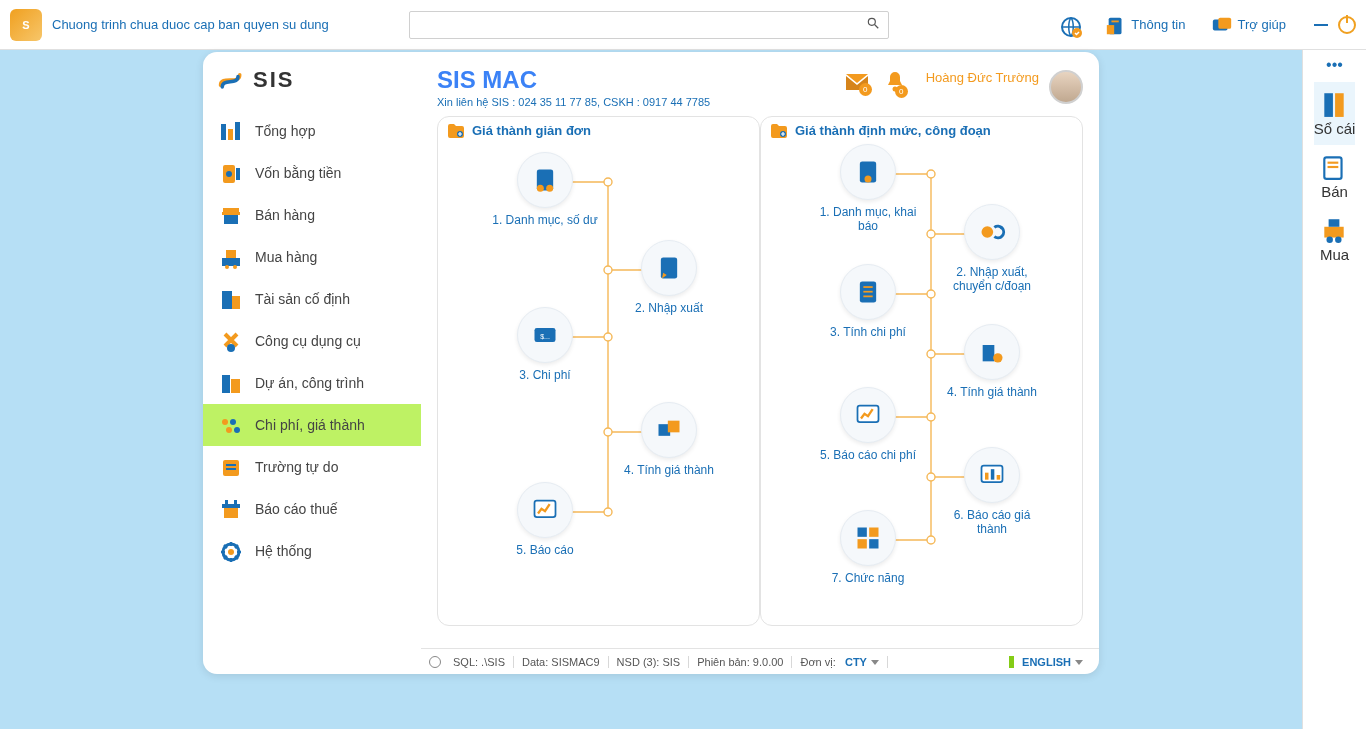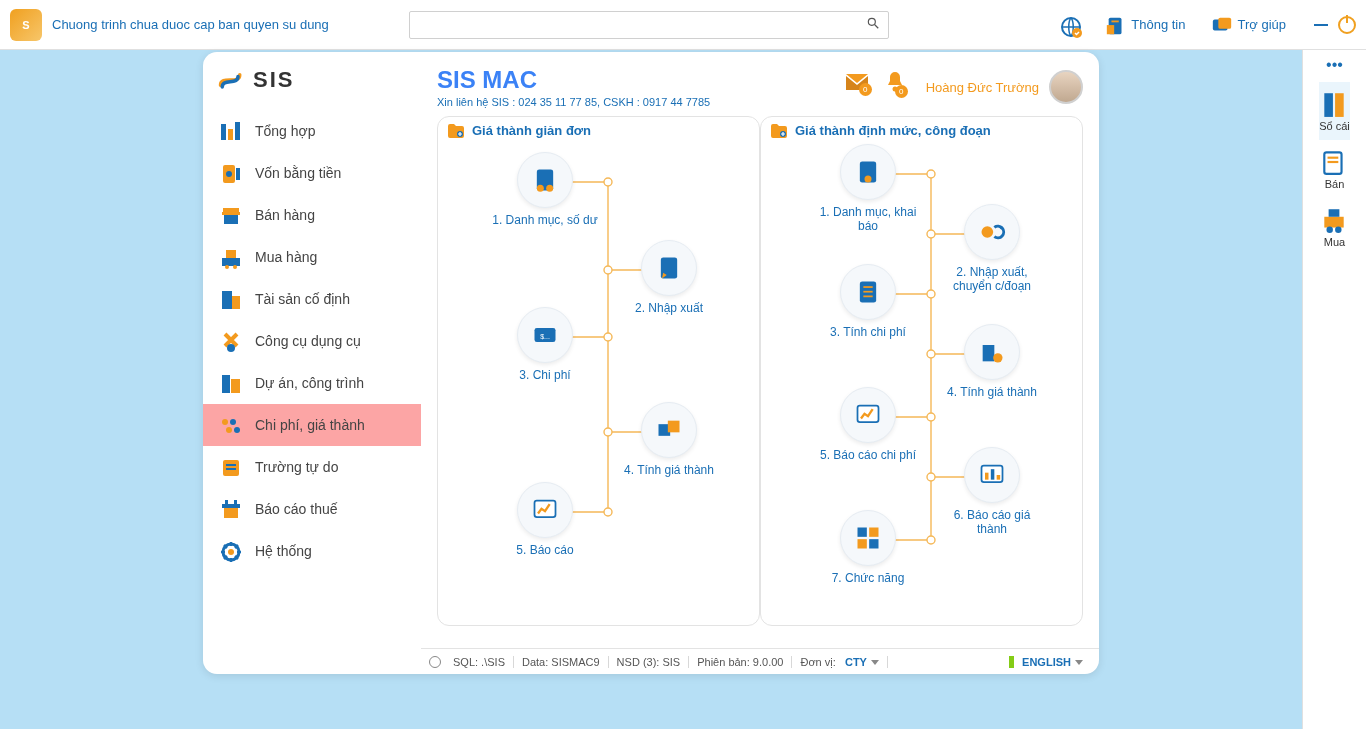--- a/index.html
+++ b/index.html
@@ -14,43 +14,43 @@
 .tbtn{display:flex;align-items:center;gap:6px;color:#1a6fb5;font-size:13px;cursor:pointer;padding:4px 8px}
 .tbtn .ic{width:20px;height:20px;display:inline-block}
 .win-controls{display:flex;align-items:center;gap:6px;margin-left:10px}
 .win-dash{width:14px;height:2px;background:#1a6fb5}
 .win-circle{width:18px;height:18px;border:2px solid #f0a020;border-radius:50%;position:relative}
 .win-circle:after{content:'';position:absolute;width:2px;height:8px;background:#f0a020;left:6px;top:-3px}
 .workspace{display:flex;height:679px}
 .canvas-area{flex:1;background:#b6dff5;display:flex;align-items:flex-start;justify-content:center;padding-top:2px}
 .right-rail{width:64px;background:#fff;border-left:1px solid #e0e0e0;display:flex;flex-direction:column;align-items:center;padding-top:6px}
 .rail-dots{color:#1a6fb5;font-size:16px;margin-bottom:8px;cursor:pointer}
-.rail-item{width:100%;text-align:center;padding:8px 0;cursor:pointer;font-size:11px;color:#333}
+.rail-item{width:100%;text-align:center;padding:8px 0;cursor:pointer;font-size:15px;color:#333}
 .rail-item .ric{width:28px;height:28px;margin:0 auto 2px;display:block}
 .rail-item.active{background:#eaf5fc}
 .main-panel{width:896px;height:622px;background:#fff;border-radius:14px;box-shadow:0 2px 8px rgba(0,0,0,.1);position:relative;overflow:hidden}
 
 .lside{position:absolute;left:0;top:0;width:218px;bottom:36px;padding-top:14px}
 .brand{display:flex;align-items:center;gap:8px;padding:0 14px 16px}
 .brand-logo{width:28px;height:28px}
 .brand-text{font-size:22px;font-weight:bold;color:#333;letter-spacing:2px}
 .menu{list-style:none}
 .menu li{display:flex;align-items:center;gap:12px;padding:10px 16px;font-size:14px;color:#444;cursor:pointer}
-.menu li.active{background:#fca5a5}
+.menu li.active{background:#bef264}
 .menu .mi{width:24px;height:22px;flex:0 0 24px}
 
 .content{position:absolute;left:218px;right:0;top:0;bottom:36px;padding:14px 16px 12px;display:flex;flex-direction:column}
 .hdr{display:flex;align-items:flex-start;margin-bottom:8px}
 .hdr-left{flex:1}
 .app-title{color:#3b82f6;font-size:24px;font-weight:bold}
 .app-sub{color:#1a6fb5;font-size:11px;margin-top:2px}
 .hdr-icons{display:flex;align-items:center;gap:18px;margin-right:22px;margin-top:6px}
 .notif{position:relative;cursor:pointer}
 .notif .badge{position:absolute;right:-4px;bottom:-3px;width:13px;height:13px;border-radius:50%;background:#f39a1e;color:#fff;font-size:8px;display:flex;align-items:center;justify-content:center}
-.user-block{display:flex;align-items:center;gap:10px;margin-top:4px;cursor:pointer}
+.user-block{display:flex;align-items:flex-start;gap:10px;margin-top:4px;cursor:pointer}
 .user-name{color:#f39a1e;font-size:13px}
 .avatar{width:34px;height:34px;border-radius:50%;background:linear-gradient(#e8d4c0,#c0a890);border:2px solid #d0d0d0}
 .cards-row{display:flex;flex:1;min-height:0}
 .card{flex:1;border:1px solid #e3e3e3;border-radius:12px;padding:6px 10px 10px;position:relative;overflow:hidden}
 .card-hdr{display:flex;align-items:center;gap:8px;color:#1a6fb5;font-weight:600;font-size:13px;margin-bottom:4px}
 .folder-ic{width:16px;height:14px}
 .flow{position:relative;height:455px}
 .node{position:absolute;text-align:center;color:#1a6fb5;font-size:12px;cursor:pointer;width:110px}
 .node .circ{width:56px;height:56px;border-radius:50%;background:#f5f8fb;border:1px solid #e6ecf2;margin:0 auto 5px;display:flex;align-items:center;justify-content:center;box-shadow:0 2px 4px rgba(0,0,0,.08)}
 .node .circ svg{width:28px;height:28px}

